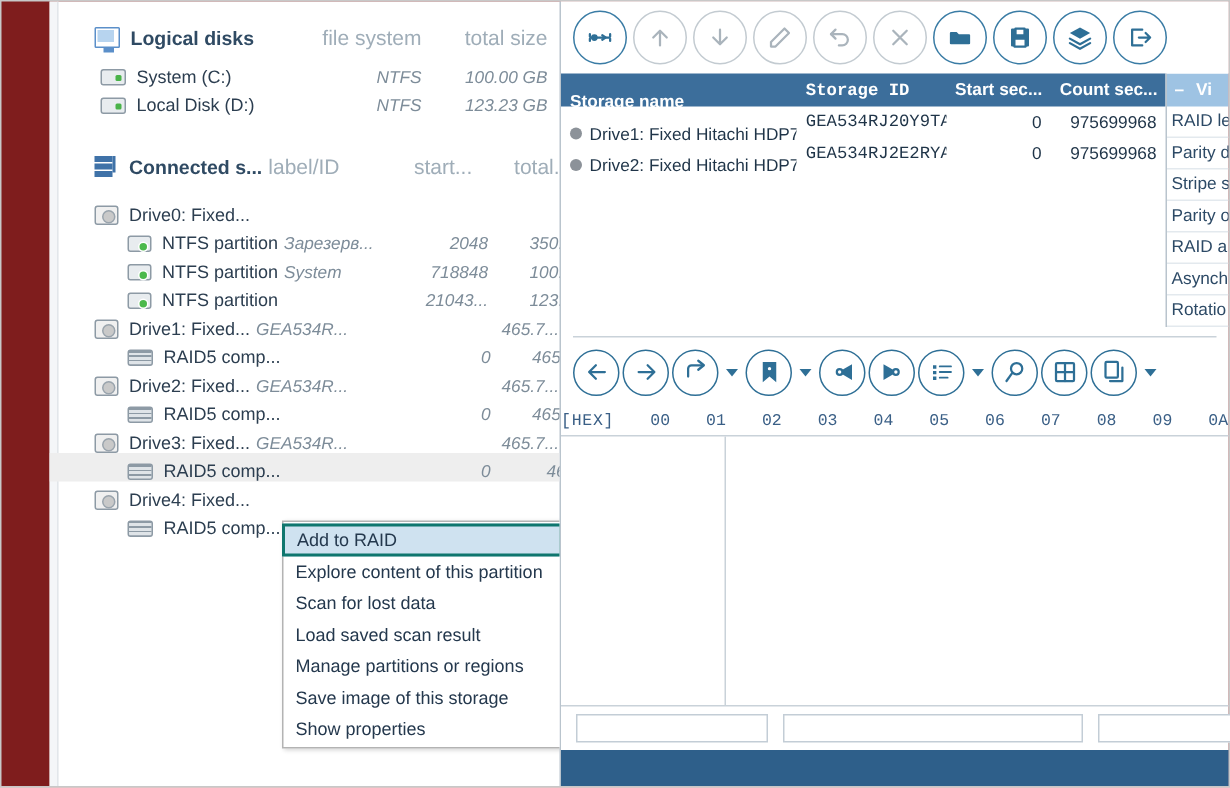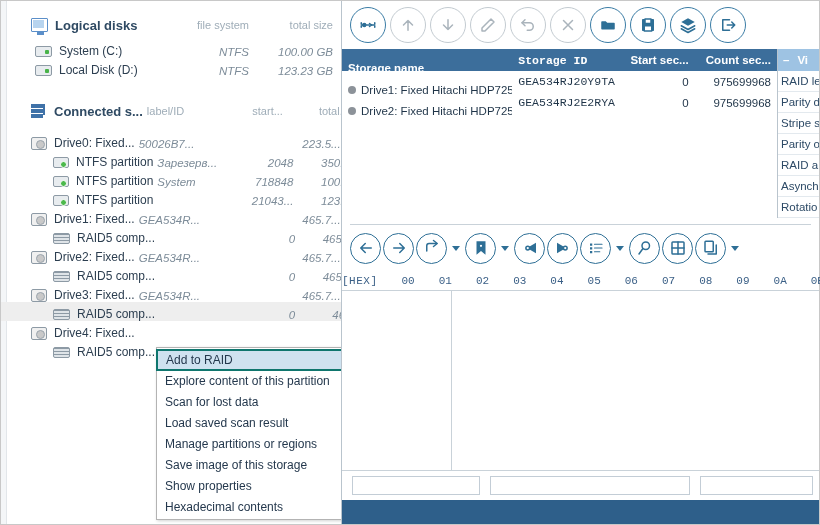--- a/index.html
+++ b/index.html
@@ -9,20 +9,21 @@
     font-size: 12px;
     background: #ffffff;
     overflow: hidden;
   }
   #app {
     position: relative;
     width: 820px; height: 525px;
     background: #7f1d1d;
     display: flex;
     border: 1px solid #c8c8c8;
+    padding-left: 32px;
   }
 
   
   .left-panel {
     width: 341px;
     height: 100%;
     background: #ffffff;
     border-right: 1px solid #b9c4cd;
     position: relative;
     overflow: hidden;
@@ -34,21 +35,21 @@
     display: flex; align-items: center;
     height: 28px;
     padding-left: 30px;
     color: #2f4a63;
     font-weight: bold;
     font-size: 13px;
   }
   .group-head .gh-label { flex: none; }
   .group-cols { margin-left:auto; display:flex; }
   .group-cols span {
-    color: #9fadb8; font-weight: normal; font-size: 11px;
+    color: #9fadb8; font-weight: normal; font-size: 14px;
     text-align: right; padding-right: 8px;
   }
   .col-fs   { width: 86px; }
   .col-size { width: 84px; }
   .col-lbl  { width: 78px; text-align:left !important; padding-left:4px;}
   .col-start{ width: 70px; }
   .col-tot  { width: 66px; }
 
   .row {
     display: flex; align-items: flex-end;
@@ -248,25 +249,20 @@
       </span>
     </div>
 
     <div style="height:6px"></div>
     <div id="tree-rows">
         <div class="row ind1">
           <span class="r-name">
             <span class="ico ico-drive"></span>
             <span>Drive0: Fixed...</span>
           </span>
-          <span class="r-cols">
-            <span class="col-lbl">50026B7...</span>
-            <span class="col-start"></span>
-            <span class="col-tot">223.5...</span>
-          </span>
         </div>
         <div class="row ind3">
           <span class="r-name">
             <span class="ico ico-part"></span>
             <span>NTFS partition</span>
           </span>
           <span class="r-cols">
             <span class="col-lbl">Зарезерв...</span>
             <span class="col-start">2048</span>
             <span class="col-tot">350.0...</span>
@@ -385,21 +381,20 @@
       </div>
 
     <div class="ctx">
       <div class="ctx-item hl">Add to RAID</div>
       <div class="ctx-item">Explore content of this partition</div>
       <div class="ctx-item">Scan for lost data</div>
       <div class="ctx-item">Load saved scan result</div>
       <div class="ctx-item">Manage partitions or regions</div>
       <div class="ctx-item">Save image of this storage</div>
       <div class="ctx-item">Show properties</div>
-      <div class="ctx-item">Hexadecimal contents</div>
     </div>
   </div>
 
   <div class="right-side">
 
     <div class="toolbar" id="toolbar1">
         <div class="tb-btn">
           <svg width="18" height="18" viewBox="0 0 24 24" fill="none" stroke="currentColor" stroke-width="2" stroke-linecap="round" stroke-linejoin="round">
             <path d="M4 12h16"></path>
             <circle cx="7" cy="12" r="2" fill="currentColor"></circle>

